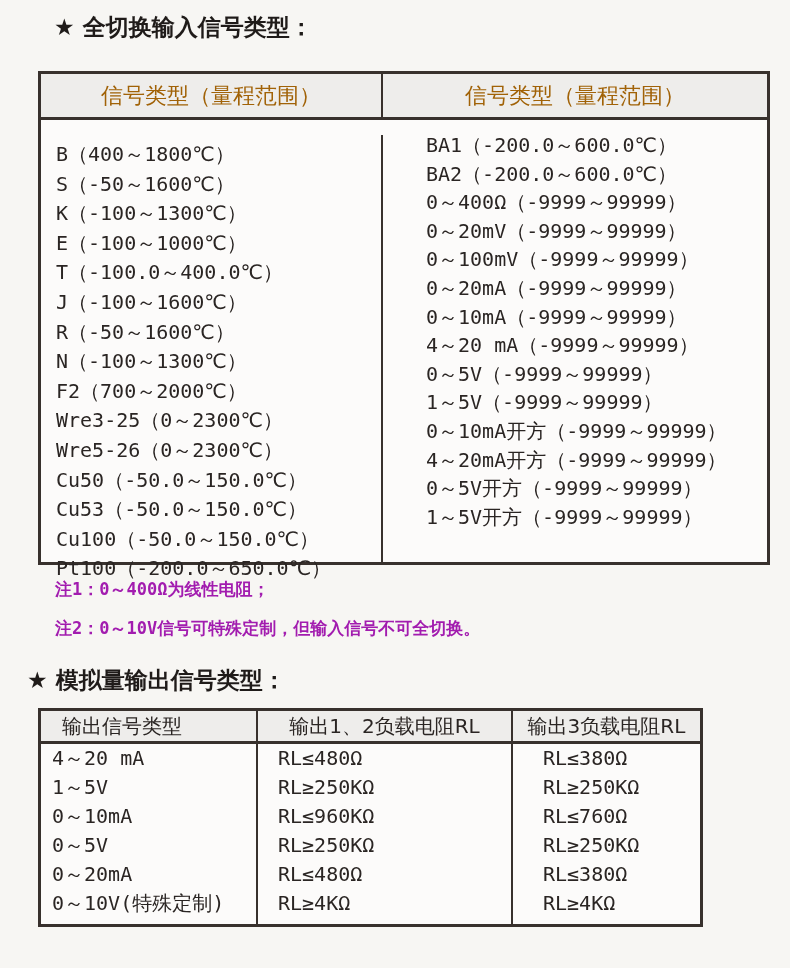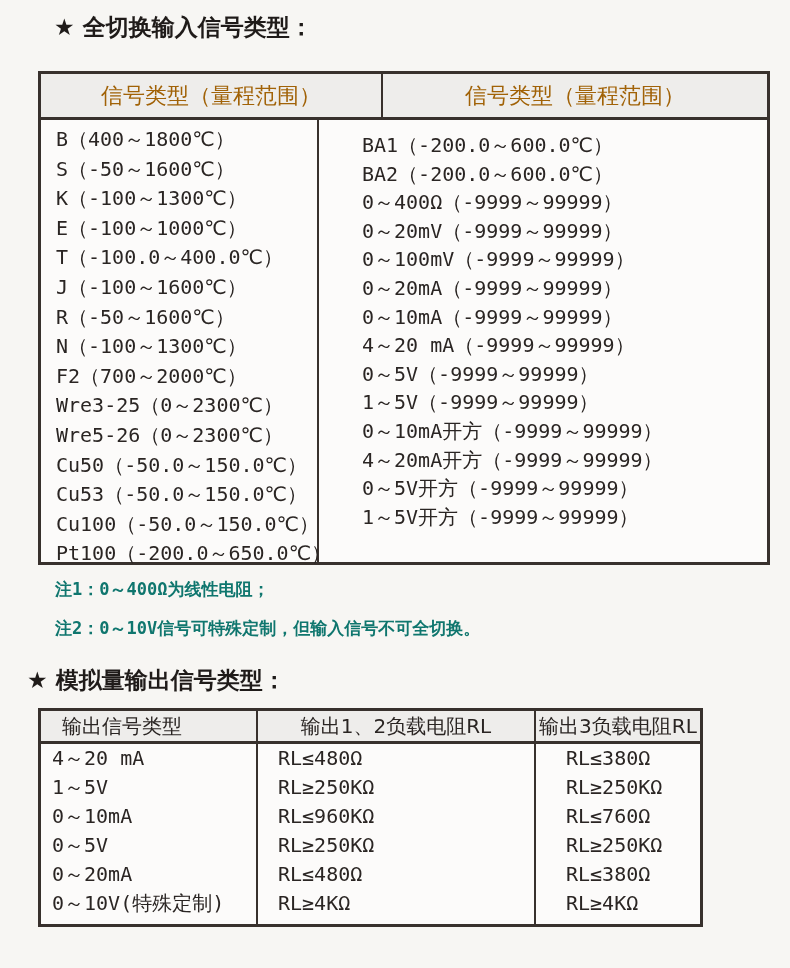--- a/index.html
+++ b/index.html
@@ -34,49 +34,49 @@
   .t1h { display:flex; background:#eeedeb; border-bottom:3px solid #38312d; }
   .t1h > div {
     font-size:22px; text-align:center;
     padding:7px 0 6px 0;
     color:#a16207;
   }
   .t1h .hc1 { width:342px; border-right:2px solid #38312d; box-sizing:border-box; }
   .t1h .hc2 { flex:1; }
   .t1b { display:flex; height:443px; }
   .t1b .bc1 {
-    width:278px; border-right:2px solid #38312d;
-    box-sizing:border-box; padding:5px 0 0 15px;
+    width:342px; border-right:2px solid #38312d;
+    box-sizing:border-box; padding:5px 0 0 15px;margin-top:15px;
   }
   .t1b .bc2 { flex:1; padding:11px 8px 0 43px; }
   .t1b .row { font-size:20px; white-space:nowrap; color:#2a2523; }
   .t1b .bc1 .row { line-height:29.6px; }
   .t1b .bc2 .row { line-height:28.6px; }
 
   
   .note {
     position:absolute; left:55px;
     font-weight:bold; font-size:17px;
-    color:#0f766e; white-space:nowrap;
+    color:#a21caf; white-space:nowrap;
   }
   #note1 { top:578px; }
   #note2 { top:617px; }
 
   
   #tbl2 {
     position:absolute; left:38px; top:708px;
     width:665px;
     background:#fcfbfa;
     border:3px solid #38312d;
     box-sizing:border-box;
     display:flex;
   }
   .t2col { box-sizing:border-box; padding-bottom:6px; }
   .t2c1 { width:217px; border-right:2px solid #38312d; }
-  .t2c2 { width:278px; border-right:2px solid #38312d; }
+  .t2c2 { width:255px; border-right:2px solid #38312d; }
   .t2c3 { flex:1; }
   .t2col .hd {
     height:30px; line-height:30px;
     font-size:20px;
     background:#eeedeb;
     border-bottom:3px solid #38312d;
     color:#2a2523;
     white-space:nowrap;
   }
   .t2c1 .hd { text-align:left; padding-left:21px; }

